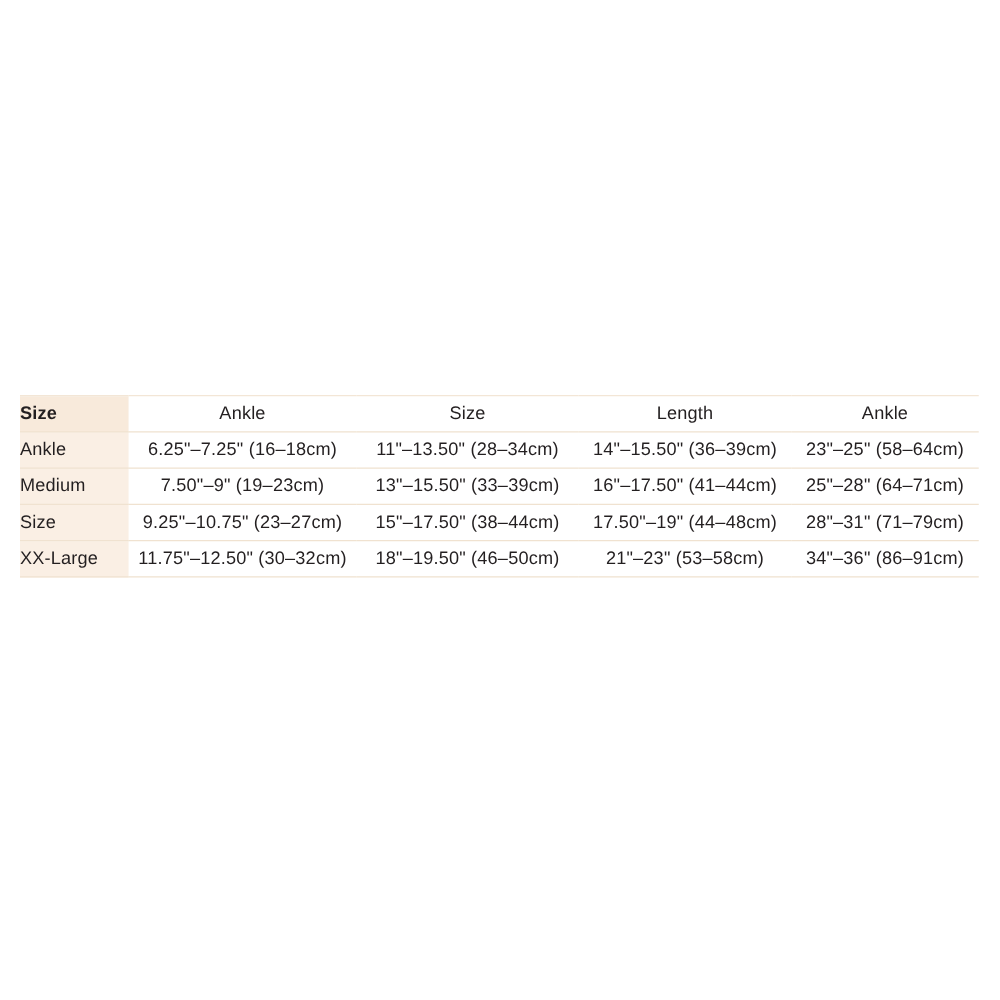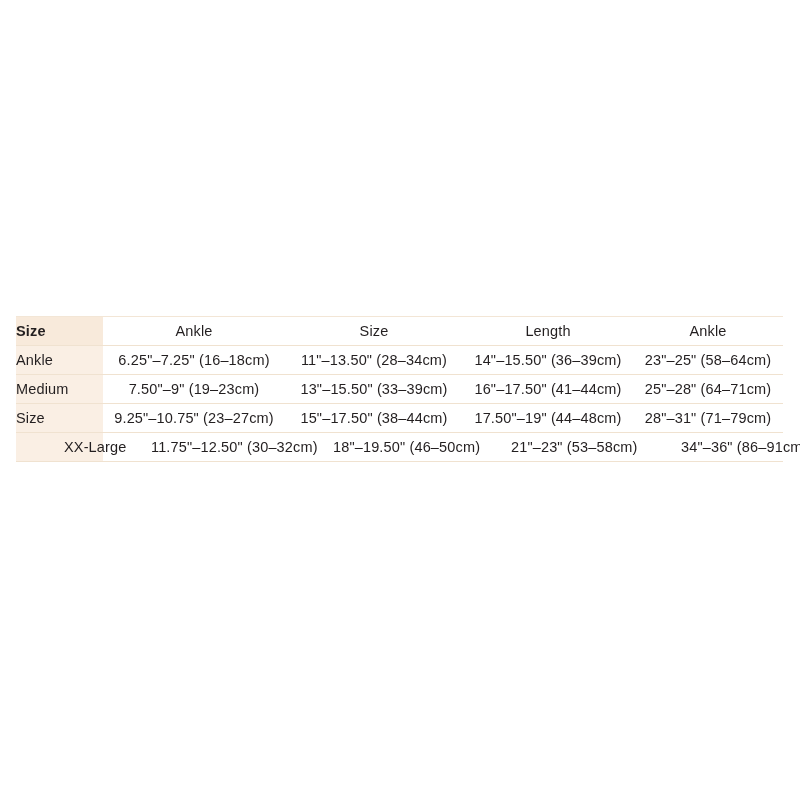--- a/index.html
+++ b/index.html
@@ -45,21 +45,20 @@
     border-top: 1px solid #f0e2d0;
   }
 
   
   #size-chart thead tr th {
     border-top: 1px solid #f3e6d6;
   }
   
   #size-chart tbody tr:last-child td {
     border-bottom: 1px solid #f0e2d0;
-    padding-left: 48px;
   }
 
   
   .col-size   { width: 87px;  }
   .col-ankle  { width: 182px; }
   .col-calf   { width: 178px; }
   .col-thigh  { width: 170px; }
   .col-length { width: 150px; }
 
   

